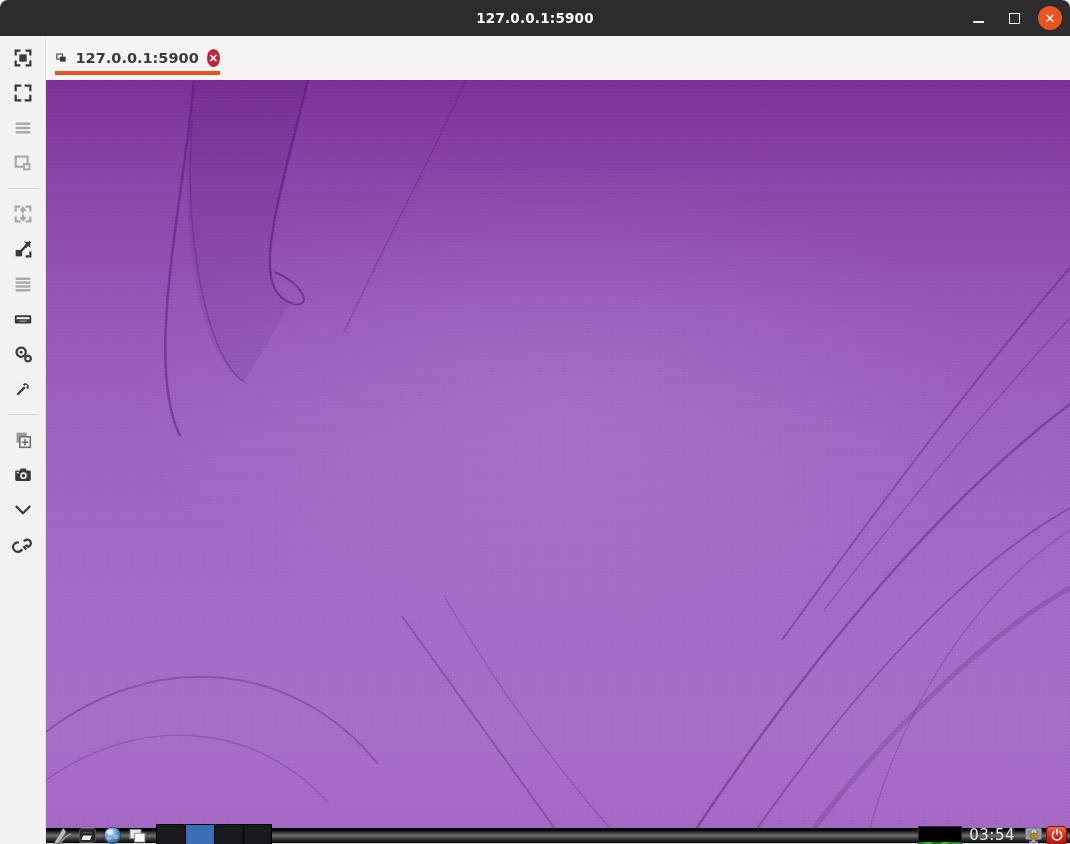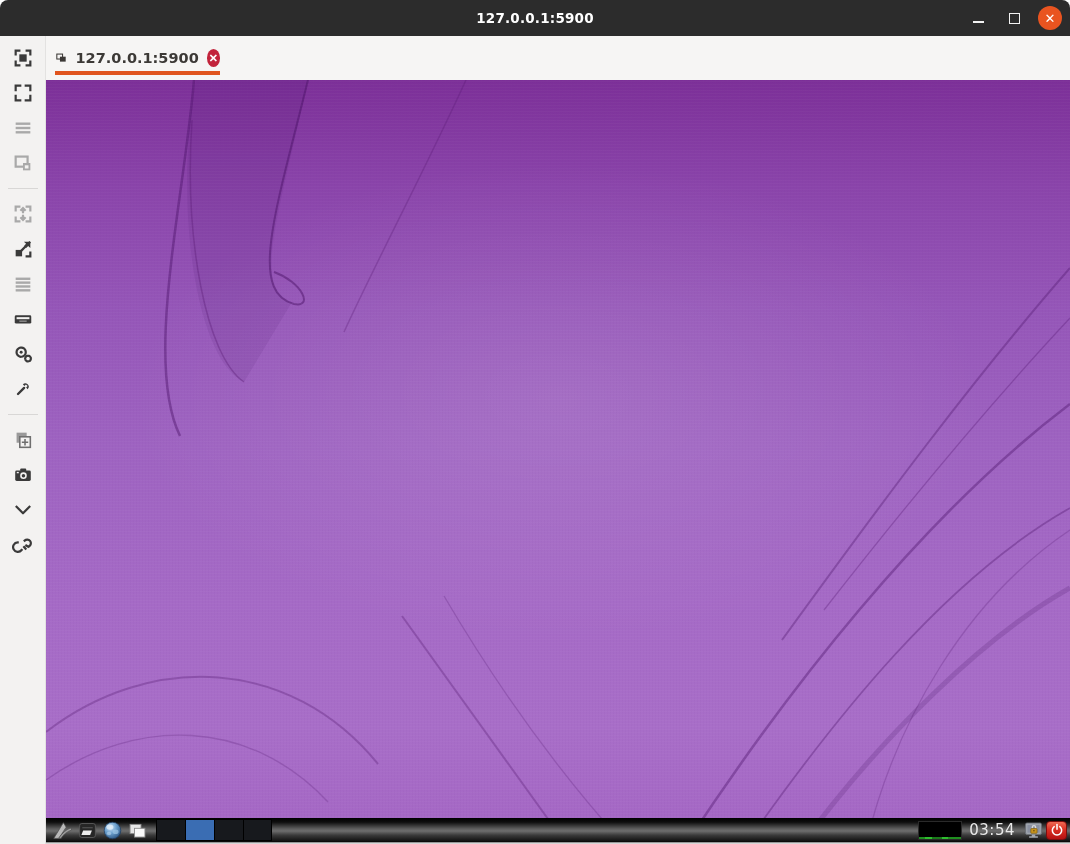--- a/index.html
+++ b/index.html
@@ -58,21 +58,21 @@
   }
   .remote::after { 
     content:""; position:absolute; inset:0; pointer-events:none;
     background:
       repeating-linear-gradient(0deg, rgba(255,255,255,0.025) 0 1px, rgba(0,0,0,0) 1px 3px),
       repeating-linear-gradient(90deg, rgba(120,60,150,0.05) 0 1px, rgba(0,0,0,0) 1px 3px);
   }
   .swirls { position:absolute; inset:0; width:100%; height:100%; }
 
   
-  .taskbar { position:absolute; left:0; right:0; bottom:0; height:26px; z-index:3;
+  .taskbar { position:absolute; left:0; right:0; bottom:0; height:16px; z-index:3;
     background:linear-gradient(180deg,#000 0%,#0e0e0e 16%,#5f5f5f 42%,#6d6d6d 50%,#3a3a3a 66%,#161616 86%,#060606 92%,#c9c9c9 95%,#dedede 100%);
     display:flex; align-items:center; padding:0 3px 2px 4px; }
   .tb-btn { height:24px; display:flex; align-items:center; justify-content:center;
             background:transparent; border:none; cursor:pointer; padding:0 2px; }
   .tb-btn svg { width:21px; height:21px; }
   .pager { display:flex; height:22px; margin-left:6px; }
   .pager-cell { width:29px; height:22px; background:#17191d; border:1px solid #000;
                 border-right:none; }
   .pager-cell:last-child { border-right:1px solid #000; }
   .pager-cell.active { background:#3a6db3; }

